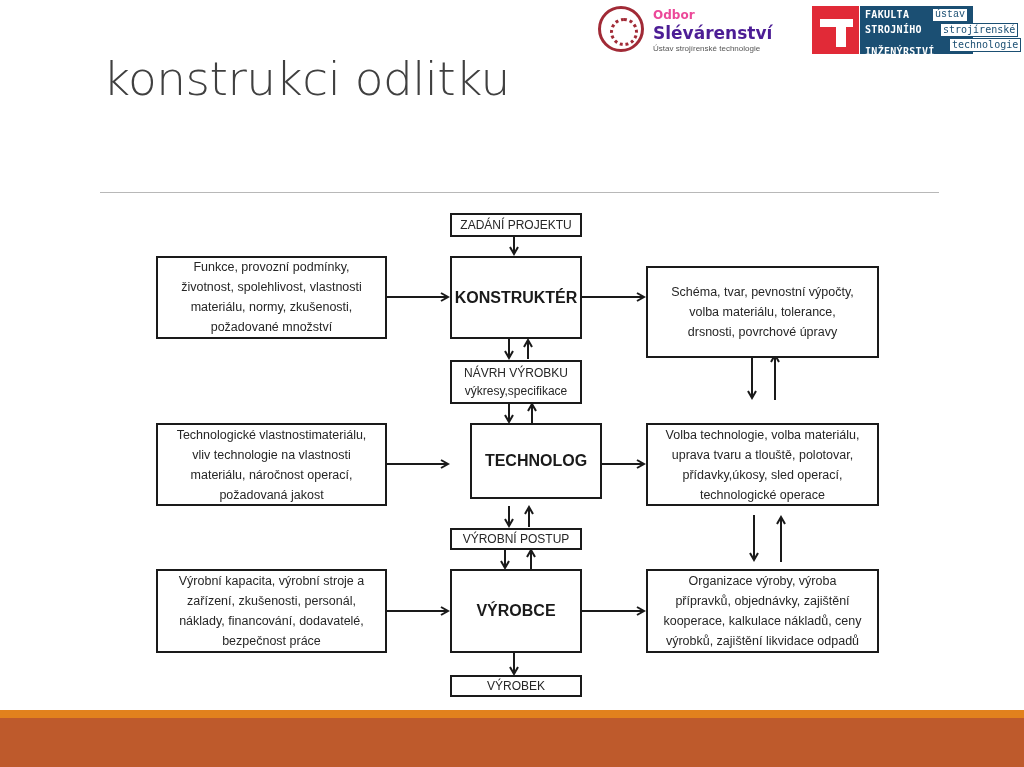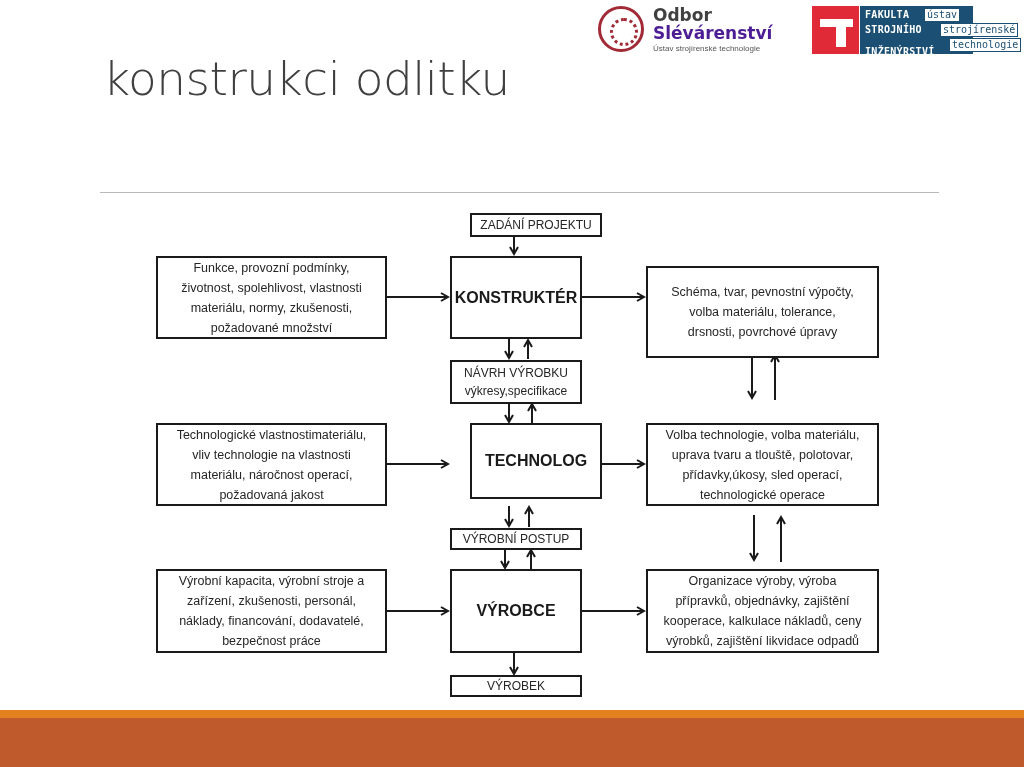--- a/index.html
+++ b/index.html
@@ -3,21 +3,21 @@
 <meta charset="utf-8">
 <style>
   html, body { margin:0; padding:0; }
   body { width:1024px; height:767px; position:relative; background:#ffffff; overflow:hidden; font-family:"Liberation Sans", sans-serif; }
   .title { position:absolute; left:103px; top:50px; font-family:"DejaVu Sans", sans-serif; font-weight:200; font-size:47px; line-height:58px; color:#404040; letter-spacing:-0.5px; }
   .title-rule { position:absolute; left:100px; top:192px; width:839px; height:1px; background:#b8b8b8; }
 
   .logo1 { position:absolute; left:598px; top:6px; width:195px; height:52px; }
   .logo1 .seal { position:absolute; left:0; top:0; width:46px; height:46px; border-radius:50%; border:3px solid #a12a36; box-sizing:border-box; }
   .logo1 .seal-inner { position:absolute; left:9px; top:9px; width:22px; height:22px; border-radius:50%; border:3px dotted #a12a36; }
-  .logo1 .name1 { position:absolute; left:55px; top:-1px; font-family:"DejaVu Sans", sans-serif; font-weight:bold; font-size:17px; line-height:20px; color:#404040; }
+  .logo1 .name1 { position:absolute; left:55px; top:-1px; font-family:"DejaVu Sans", sans-serif; font-weight:bold; font-size:12px; line-height:20px; color:#ec4899; }
   .logo1 .name2 { position:absolute; left:55px; top:17px; font-family:"DejaVu Sans", sans-serif; font-weight:bold; font-size:17px; line-height:20px; color:#4c1d95; }
   .logo1 .sub { position:absolute; left:55px; top:38px; font-size:8px; color:#555; white-space:nowrap; }
 
   .logo2 { position:absolute; left:812px; top:6px; width:205px; height:48px; }
   .logo2 .tblock { position:absolute; left:0; top:0; width:47px; height:48px; background:#e12a37; }
   .logo2 .tbar { position:absolute; left:8px; top:13px; width:33px; height:8px; background:#fff; }
   .logo2 .tstem { position:absolute; left:24px; top:13px; width:10px; height:28px; background:#fff; }
   .logo2 .blue { position:absolute; left:48px; top:0; width:113px; height:48px; background:#1b4f73; }
   .logo2 .bl { position:absolute; left:53px; font-family:"DejaVu Sans Mono", monospace; font-weight:bold; font-size:10px; color:#fff; letter-spacing:0.3px; white-space:nowrap; }
   .logo2 .wl { position:absolute; font-family:"DejaVu Sans Mono", monospace; font-size:10px; color:#1b4f73; background:#fff; border:1px solid #1b4f73; padding:0 2px; white-space:nowrap; line-height:12px; }
@@ -51,21 +51,21 @@
 
 <div class="logo2">
   <div class="tblock">
     <div class="tbar"></div>
       <div class="tstem"></div>
   </div>
   <div class="blue"></div>
   <div class="bl" style="top:3px;">FAKULTA</div>
   <div class="bl" style="top:18px;">STROJNÍHO</div>
   <div class="bl" style="top:40px;">INŽENÝRSTVÍ</div>
-  <div class="wl" style="left:112px; top:2px;">ústav</div>
+  <div class="wl" style="left:120px; top:2px;font-family:Liberation Mono, monospace;">ústav</div>
   <div class="wl" style="left:128px; top:17px;">strojírenské</div>
   <div class="wl" style="left:137px; top:32px;">technologie</div>
 </div>
 
 <div class="diagram">
   <svg width="1024" height="767">
     <defs>
       <marker id="ah" markerWidth="10" markerHeight="10" refX="8" refY="5" orient="auto" markerUnits="userSpaceOnUse">
         <path d="M1,1 L8,5 L1,9" fill="none" stroke="#1a1a1a" stroke-width="2"></path>
       </marker>
@@ -97,25 +97,25 @@
 
       <line x1="514" y1="653" x2="514" y2="674" marker-end="url(#ah)"></line>
 
       <line x1="752" y1="354" x2="752" y2="398" marker-end="url(#ah)"></line>
       <line x1="775" y1="400" x2="775" y2="355" marker-end="url(#ah)"></line>
       <line x1="754" y1="515" x2="754" y2="560" marker-end="url(#ah)"></line>
       <line x1="781" y1="562" x2="781" y2="517" marker-end="url(#ah)"></line>
     </g>
   </svg>
 
-  <div class="box small" style="left:470px; top:213px; width:132px; height:24px;">
+  <div class="box small" style="left:450px; top:213px; width:132px; height:24px;">
     <span class="inner">ZADÁNÍ PROJEKTU</span>
   </div>
 
-  <div class="box" style="left:156px; top:256px; width:231px; height:83px;">
+  <div class="box" style="left:156px; top:256px; width:231px; height:83px;align-items:flex-end;">
     <span class="inner">Funkce, provozní podmínky,
 životnost, spolehlivost, vlastnosti
 materiálu, normy, zkušenosti,
 požadované množství</span>
   </div>
   <div class="box center" style="left:450px; top:256px; width:132px; height:83px;">
     <span class="inner">KONSTRUKTÉR</span>
   </div>
   <div class="box" style="left:646px; top:266px; width:233px; height:92px;">
     <span class="inner">Schéma, tvar, pevnostní výpočty,

